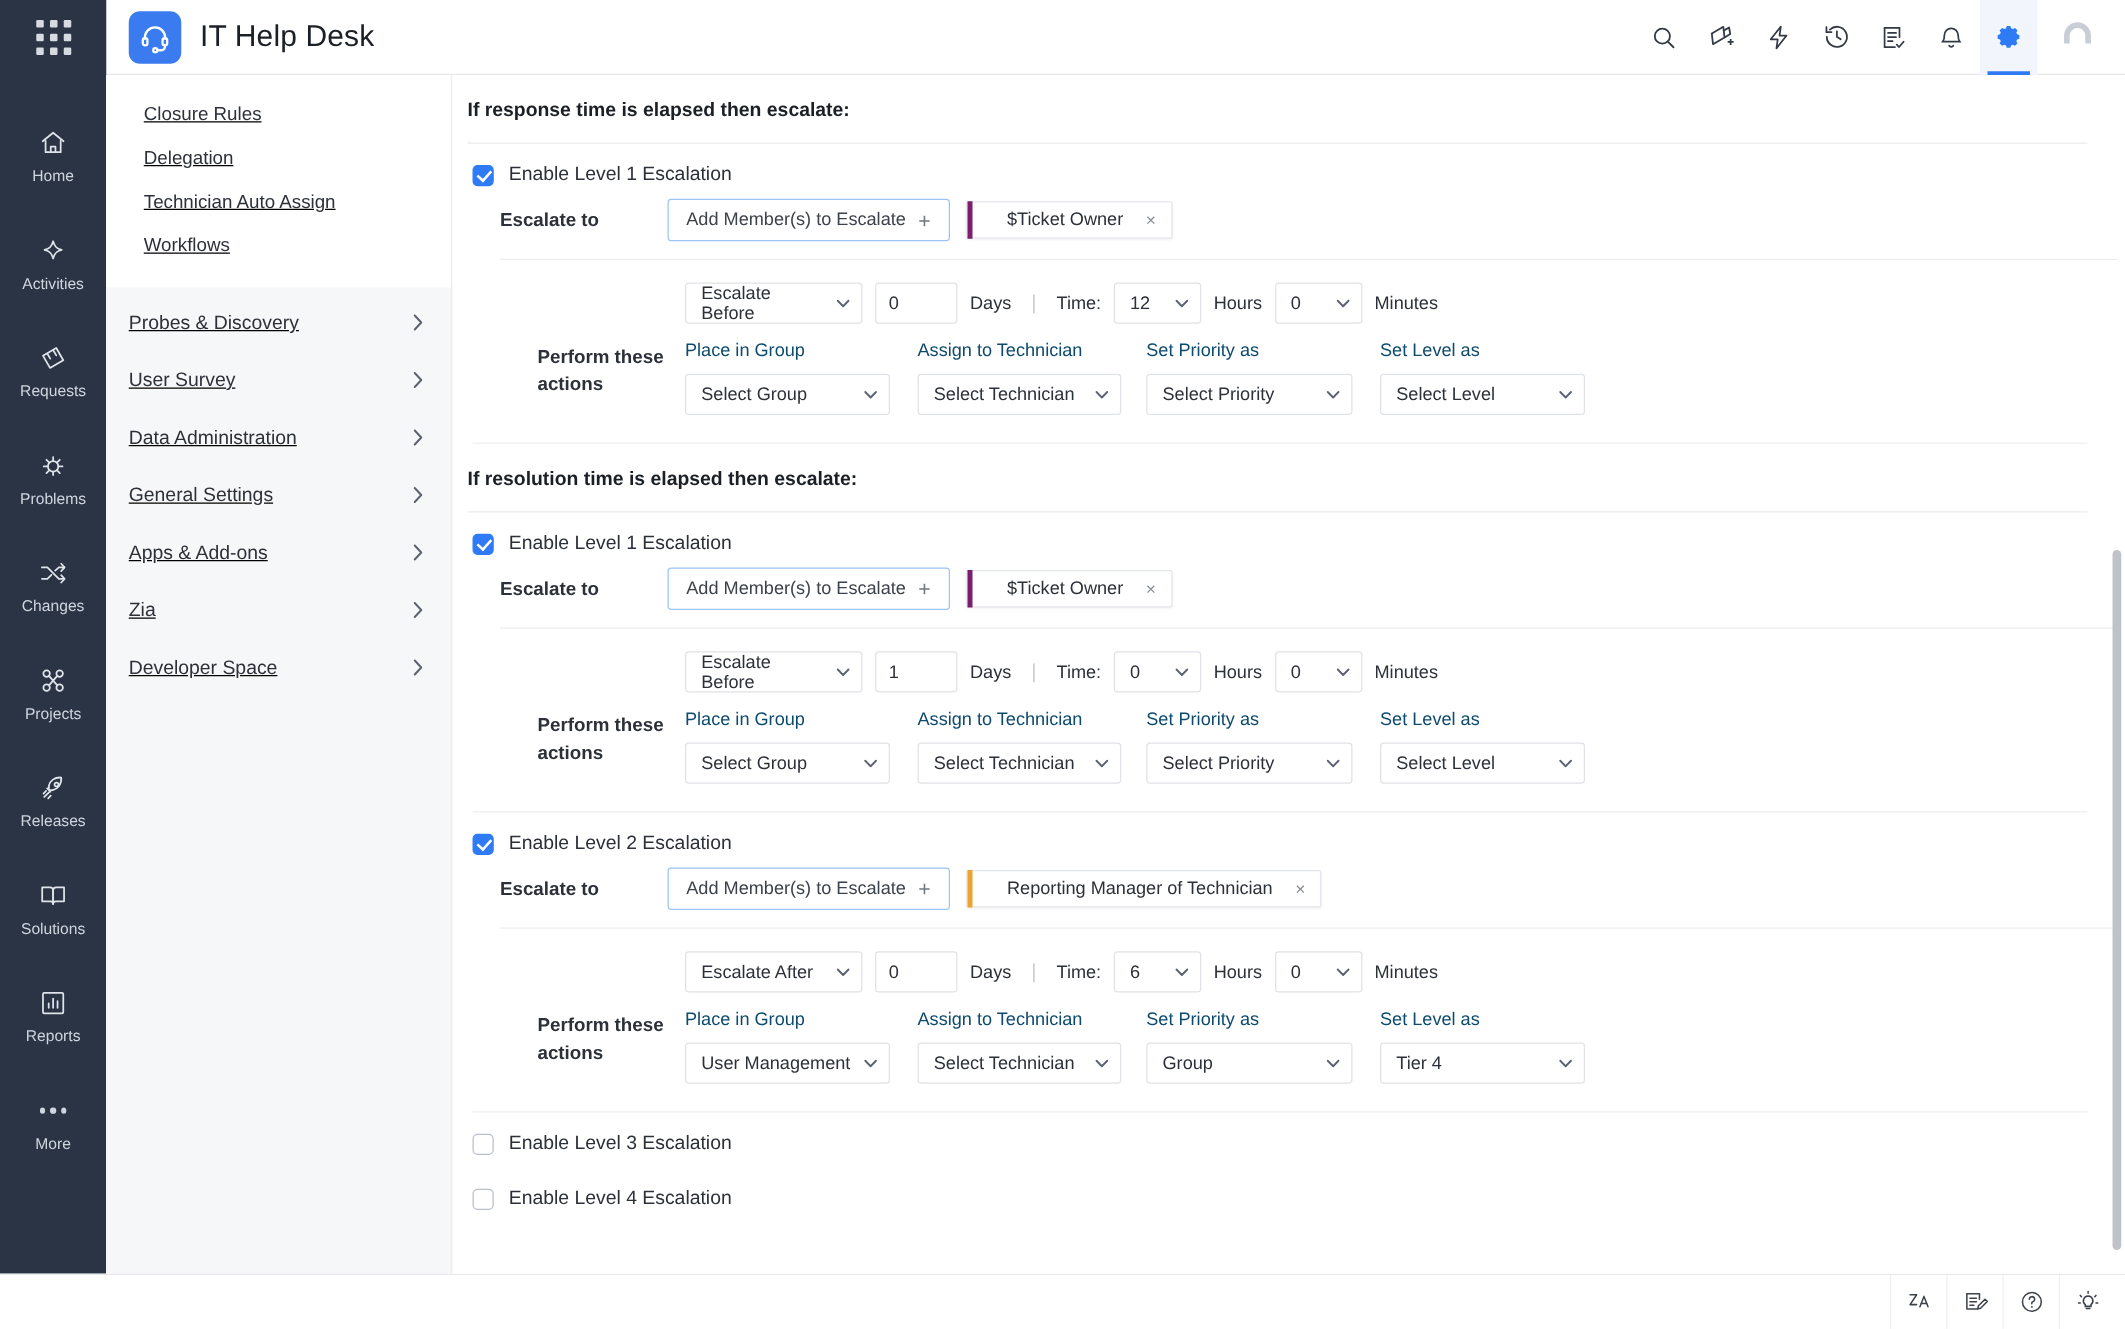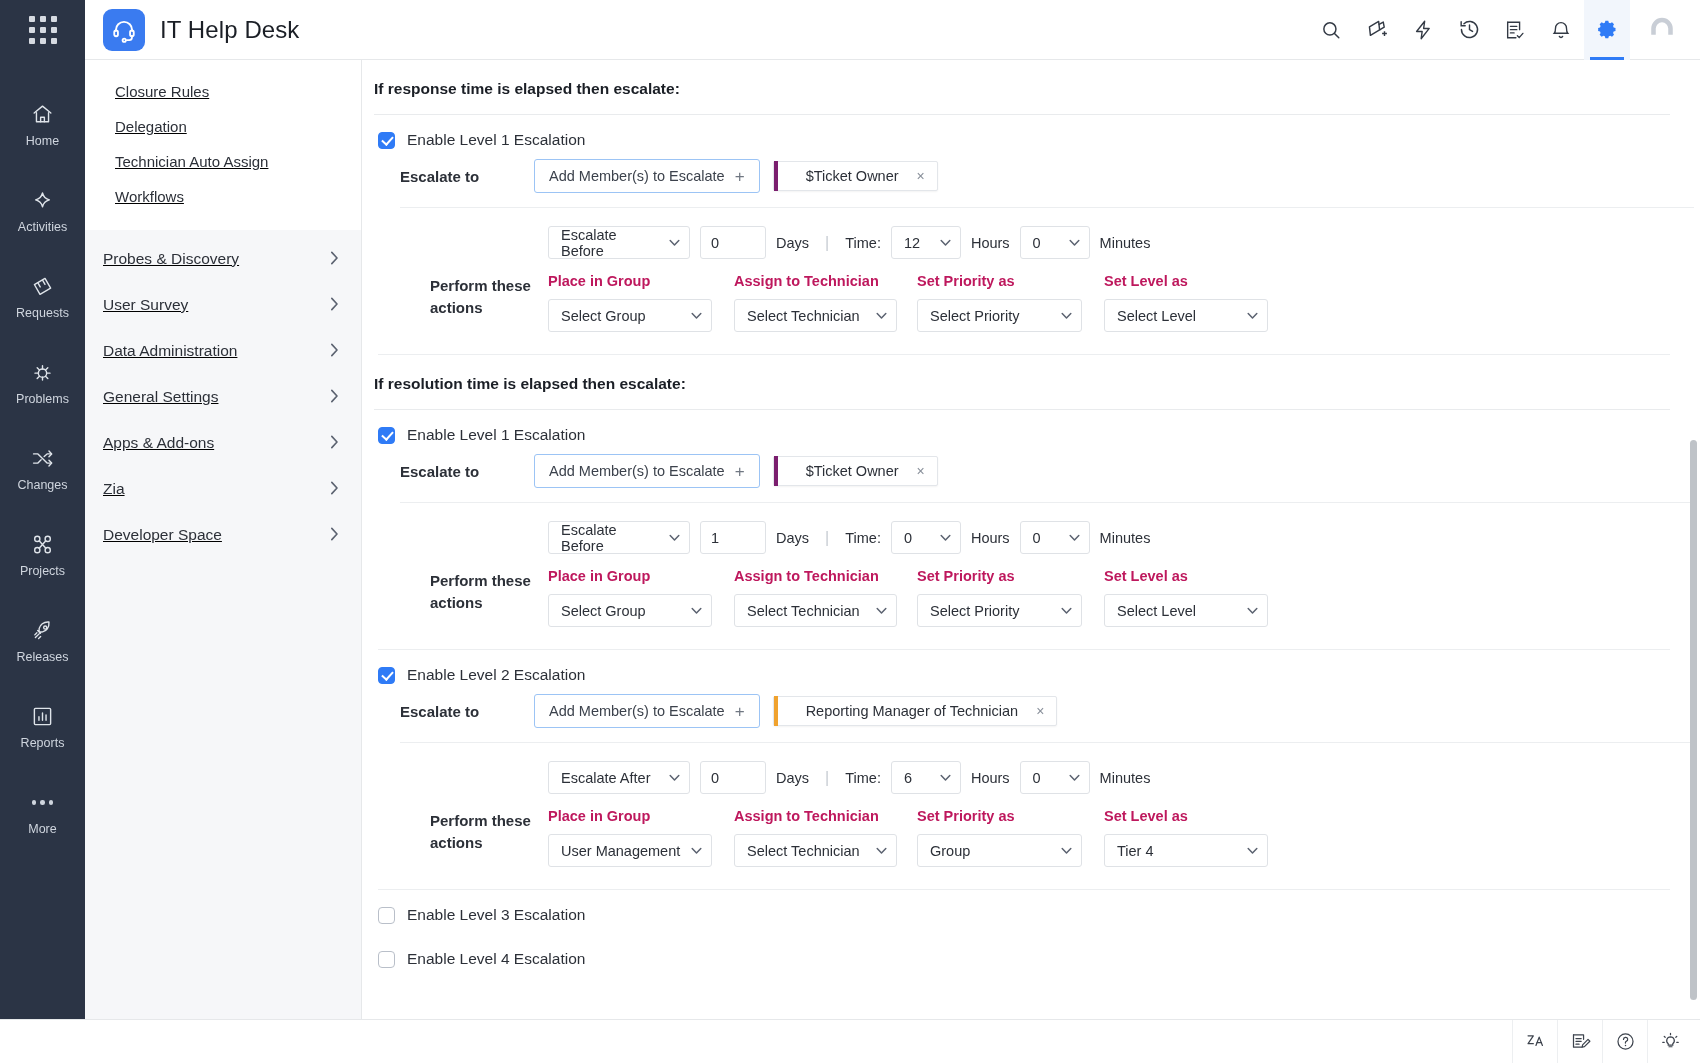--- a/index.html
+++ b/index.html
@@ -149,21 +149,21 @@
   .unit { font-size: 14.5px; color:#2c3038; }
   .pipe { color:#c7ccd3; padding: 0 6px; }
   .sel.hm { width: 70px; }
 
   .actions-row { display:flex; align-items: flex-start; padding: 14px 0 0 0; }
   .actions-label {
     width: 152px; flex: 0 0 152px; padding-left: 34px; padding-top: 2px;
     font-size: 15px; font-weight:bold; color:#2c3038; line-height: 1.45;
   }
   .act-col { display:flex; flex-direction:column; }
-  .act-head { font-size: 14.5px; color:#be185d; padding-bottom: 10px; font-weight: bold; }
+  .act-head { font-size: 14.5px; color:#0c4a6e; padding-bottom: 10px; }
   .act-sel { width: 164px; }
   .gap-a { width: 22px; flex: 0 0 22px;}
   .gap-b { width: 20px; flex: 0 0 20px;}
   .gap-c { width: 22px; flex: 0 0 22px;}
 
   .vscroll {
     position: absolute; right: 3px; width: 7px; border-radius: 4px;
     background: #bfc3c8;
   }
 
@@ -335,20 +335,29 @@
             <path d="M10.4 14.3c-2.6-2.6-1.2-7 1.8-9.2 1.8-1.3 4.4-1.8 6.4-1.6.2 2-.3 4.6-1.6 6.4-2.2 3-6.6 4.4-9.2 1.8z" transform="translate(-0.4,0.4)"></path>
             <circle cx="14.6" cy="9.2" r="1.5"></circle>
             <path d="M9 15 5.2 18.8M6.6 14.2l-2 2M10.2 17.8l-2 2"></path>
           </svg>
         </span>
         <span class="lbl">Releases</span>
       </div>
       <div class="rail-item">
         <span>
           <svg width="25" height="25" viewBox="0 0 24 24" fill="none" stroke="#dfe4ea" stroke-width="1.35" stroke-linecap="round" stroke-linejoin="round">
+            <path d="M3.6 5.6h6a2.4 2.4 0 0 1 2.4 2.4v10.4a2 2 0 0 0-2-2h-6.4z"></path>
+            <path d="M20.4 5.6h-6A2.4 2.4 0 0 0 12 8v10.4a2 2 0 0 1 2-2h6.4z"></path>
+          </svg>
+        </span>
+        <span class="lbl">Solutions</span>
+      </div>
+      <div class="rail-item">
+        <span>
+          <svg width="25" height="25" viewBox="0 0 24 24" fill="none" stroke="#dfe4ea" stroke-width="1.35" stroke-linecap="round" stroke-linejoin="round">
             <rect x="4.2" y="4.2" width="15.6" height="15.6" rx="1"></rect>
             <path d="M8.6 15.6v-3.4M12 15.6V8.6M15.4 15.6v-5.2"></path>
           </svg>
         </span>
         <span class="lbl">Reports</span>
       </div>
       <div class="rail-item">
         <span style="display:flex;gap:4px;height:24px;align-items:center;">
           <i style="width:4.5px;height:4.5px;background:#cfd5de;border-radius:50%;display:block;"></i>
           <i style="width:4.5px;height:4.5px;background:#cfd5de;border-radius:50%;display:block;"></i>

